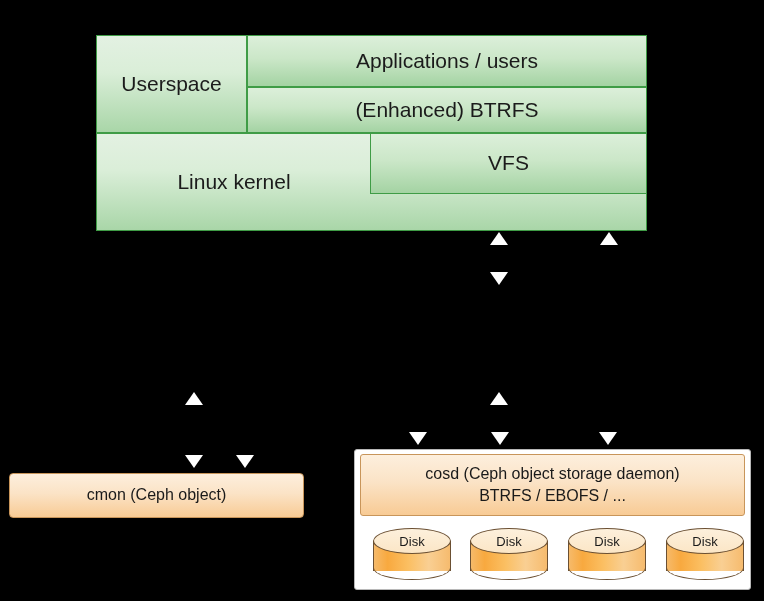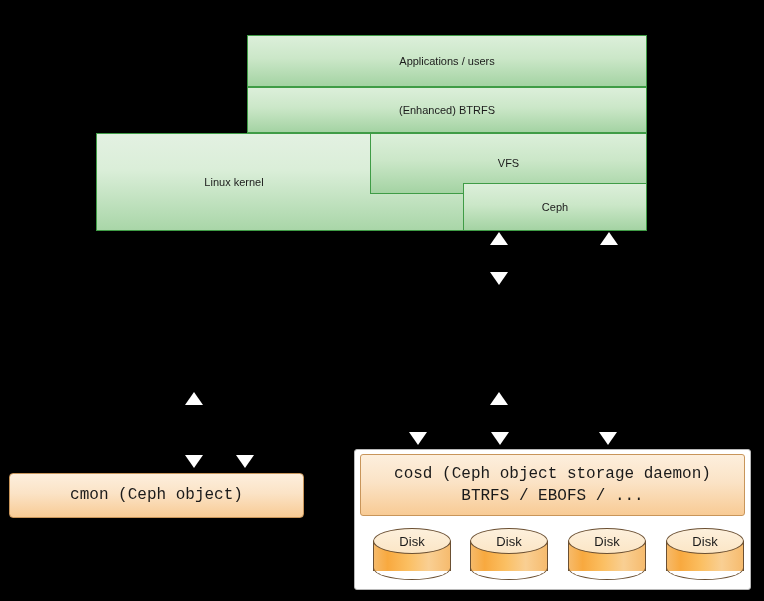--- a/index.html
+++ b/index.html
@@ -39,21 +39,21 @@
     position: absolute;
     left: 96px;
     top: 35px;
     width: 551px;
     height: 196px;
     box-shadow: 4px 4px 3px rgba(0,0,0,0.45);
   }
   .g-box {
     border: 1px solid #3f9c46;
     background: linear-gradient(to bottom, #e3f1e2 0%, #daeed8 38%, #a9d6a8 100%);
-    font-size: 11px;
+    font-size: 21px;
     color: #1b1b1b;
   }
   .g-box.flat {
     background: linear-gradient(to bottom, #dcefda 0%, #cbe7c8 45%, #a4d3a3 100%);
   }
 
   
   .blue-group {
     position: absolute;
     left: 151px;
@@ -66,21 +66,20 @@
     border: 1px solid #36969b;
     background: linear-gradient(to bottom, #cfe8ec 0%, #c4e3e8 40%, #a5d4da 100%);
     font-size: 16px;
   }
 
   
   .o-box {
     border: 1px solid #c8955a;
     background: linear-gradient(to bottom, #fdefdd 0%, #fbe3c6 45%, #f8cb95 100%);
     font-size: 16px;
-    font-family: Liberation Mono, monospace;
   }
 
   .white-panel {
     position: absolute;
     background: #ffffff;
     border: 1px solid #b8b8b8;
     border-radius: 3px;
     box-shadow: 4px 4px 3px rgba(0,0,0,0.45);
     box-sizing: border-box;
   }
@@ -152,40 +151,40 @@
     color: #1a1a1a;
   }
 </style>
 </head>
 <body>
 
 <div class="stage">
 
   <div class="green-group">
 
+    <div class="box g-box" style="left:0px; top:0px; width:151px; height:98px;">
+      <span>Userspace</span>
+    </div>
 
     <div class="box g-box flat" style="left:151px; top:0px; width:400px; height:52px;">
       <span>Applications / users</span>
     </div>
 
     <div class="box g-box flat" style="left:151px; top:52px; width:400px; height:46px;">
       <span>(Enhanced) BTRFS</span>
     </div>
 
     <div class="box g-box" style="left:0px; top:98px; width:551px; height:98px;">
       <span style="margin-right:275px;text-align:right;">Linux kernel</span>
     </div>
 
     <div class="box g-box flat" style="left:274px; top:98px; width:277px; height:61px;">
       <span>VFS</span>
     </div>
 
-    <div class="box g-box flat" style="left:367px; top:148px; width:184px; height:48px;">
-      <span>Ceph</span>
-    </div>
   </div>
 
   <div class="arrow up" style="left:490px; top:232px;"></div>
   <div class="arrow up" style="left:600px; top:232px;"></div>
 
   <div class="arrow down" style="left:490px; top:272px;"></div>
 
 
   <div class="arrow up" style="left:185px; top:392px;"></div>
   <div class="arrow up" style="left:490px; top:392px;"></div>

